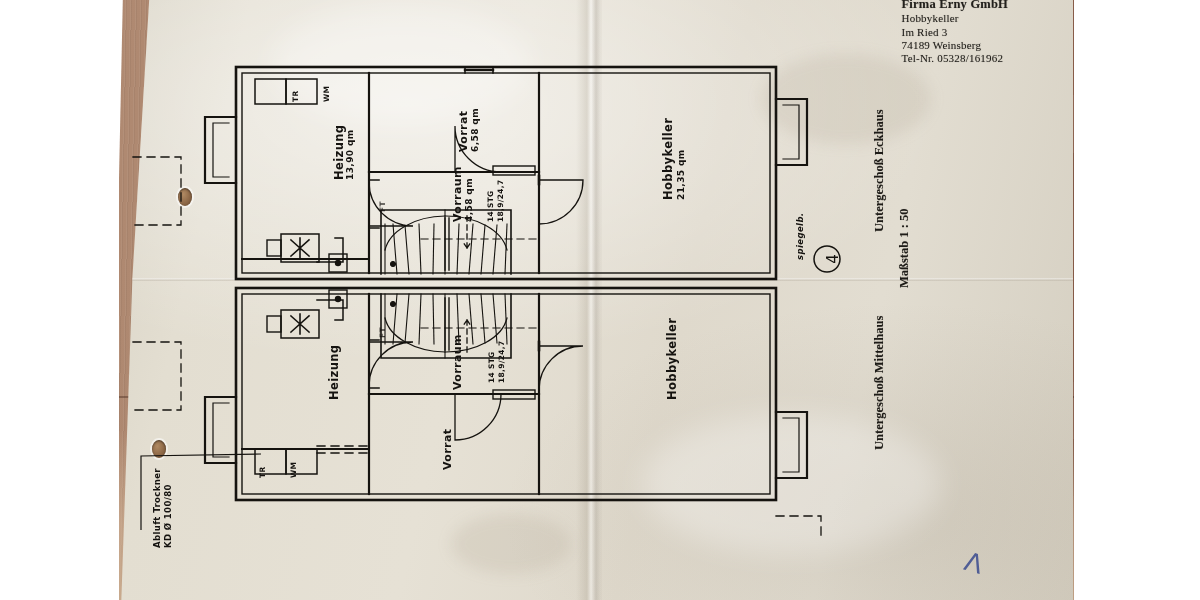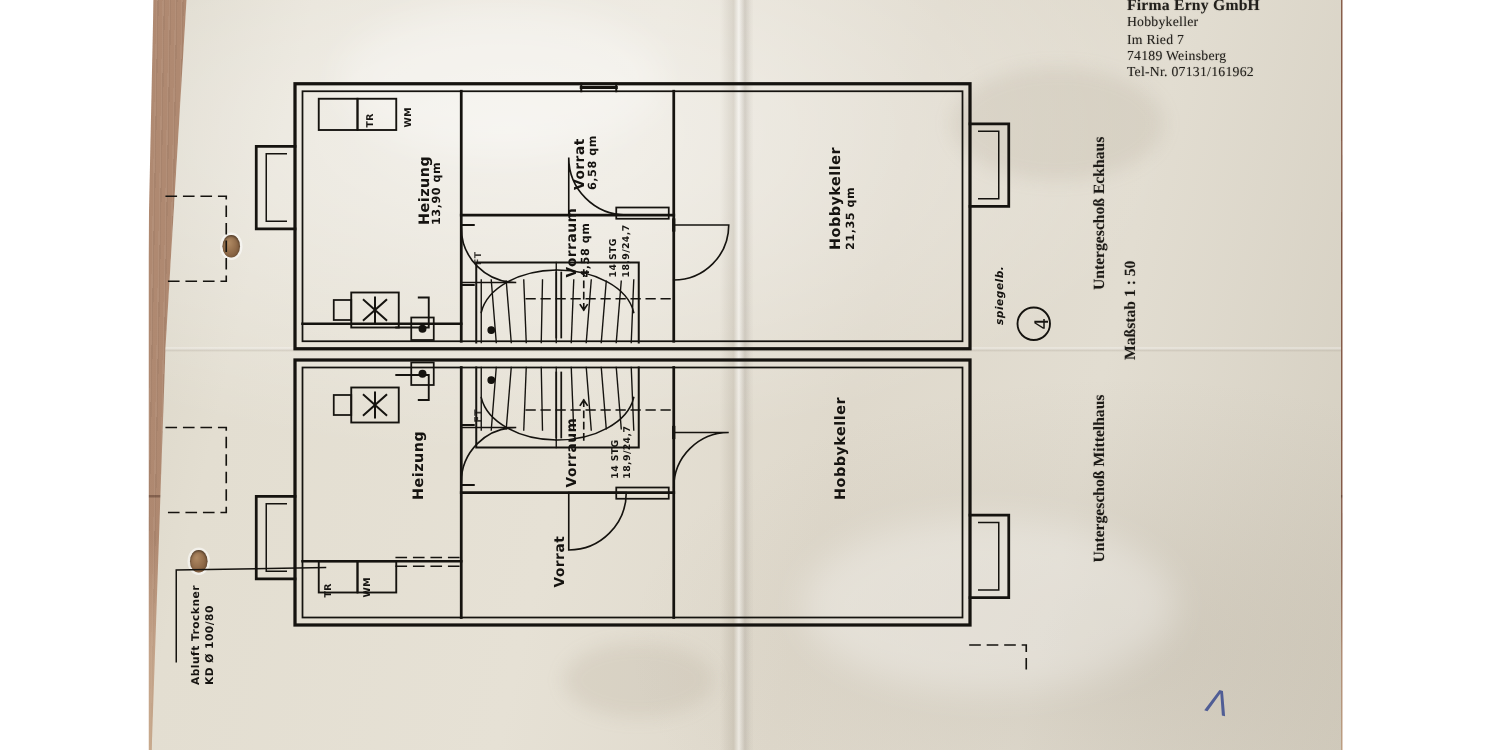--- a/index.html
+++ b/index.html
@@ -238,23 +238,23 @@
 
     <g stroke="#15130f" fill="none">
       <circle cx="706" cy="265" r="13" stroke-width="1.5"></circle>
     </g>
   </svg>
   </div>
 
   <div class="typed firm" style="position:absolute;right:192px;top:-3px;">
     <div class="l1">Firma Erny GmbH</div>
     <div class="ln">Hobbykeller</div>
-    <div class="ln">Im Ried 7</div>
+    <div class="ln">Im Ried 3</div>
     <div class="ln">74189 Weinsberg</div>
-    <div class="ln">Tel-Nr. 07131/161962</div>
+    <div class="ln">Tel-Nr. 05328/161962</div>
   </div>
 
   <div class="vtitle" style="left:872px;top:232px;font-size:12.5px;">Untergeschoß Eckhaus</div>
   <div class="vtitle" style="left:897px;top:288px;font-size:12.5px;">Maßstab 1 : 50</div>
   <div class="vtitle" style="left:872px;top:450px;font-size:12.5px;">Untergeschoß Mittelhaus</div>
 
   <div class="hand v" style="left:795px;top:260px;font-size:8.5px;font-weight:700;font-style:italic;">spiegelb.</div>
   <div style="position:absolute;left:822px;top:248px;width:22px;height:22px;line-height:22px;text-align:center;
               font-family:'DejaVu Sans',sans-serif;font-size:15px;color:#15130f;transform:rotate(-90deg);">4</div>
 

